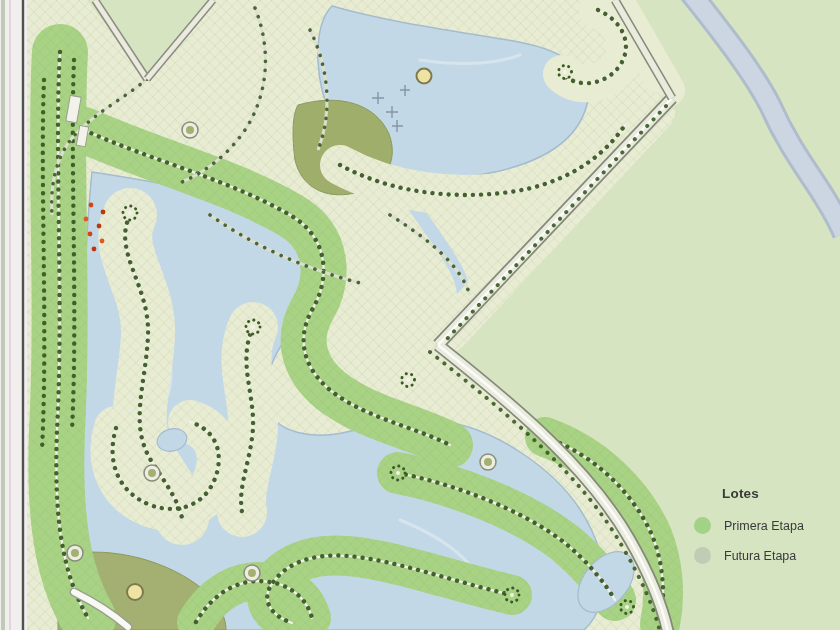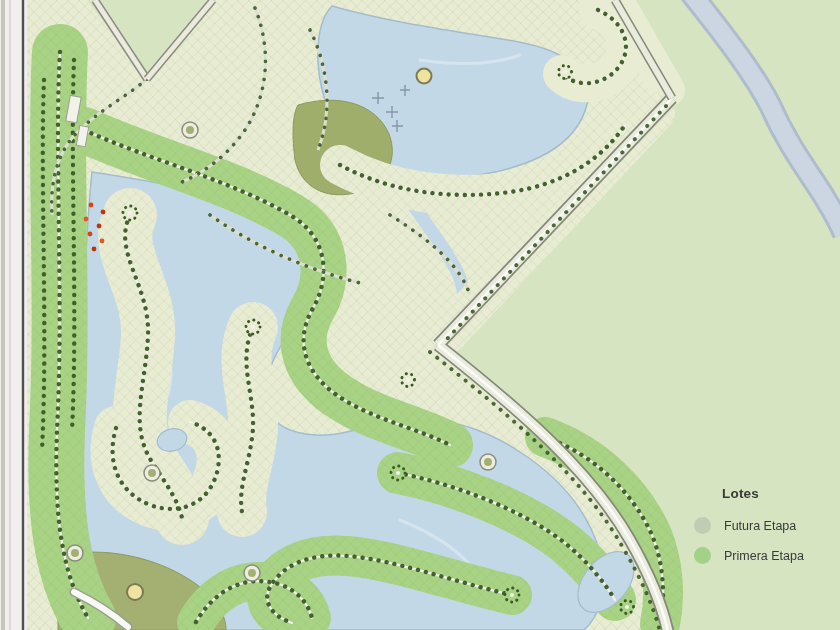--- a/index.html
+++ b/index.html
@@ -260,21 +260,21 @@
     <rect x="0" y="0" width="27" height="630" fill="#f1efed"></rect>
     <line x1="3" y1="0" x2="3" y2="630" stroke="#c3c9b9" stroke-width="4"></line>
     <line x1="10" y1="0" x2="10" y2="630" stroke="#e3d3da" stroke-width="2"></line>
     <line x1="23" y1="0" x2="23" y2="630" stroke="#515152" stroke-width="2.4"></line>
   </g>
 </svg>
 
   <div class="legend">
     <div class="legend-title">Lotes</div>
     <div class="legend-row">
+      <span class="swatch" style="background-color: rgb(156, 207, 127);"></span>
+      <span class="legend-label">Primera Etapa</span>
+    </div>
+    <div class="legend-row">
       <span class="swatch" style="background-color: rgb(191, 201, 179);"></span>
       <span class="legend-label">Futura Etapa</span>
     </div>
-    <div class="legend-row">
-      <span class="swatch" style="background-color: rgb(156, 207, 127);"></span>
-      <span class="legend-label">Primera Etapa</span>
-    </div>
   </div>
 </div>
 
 </body></html>

